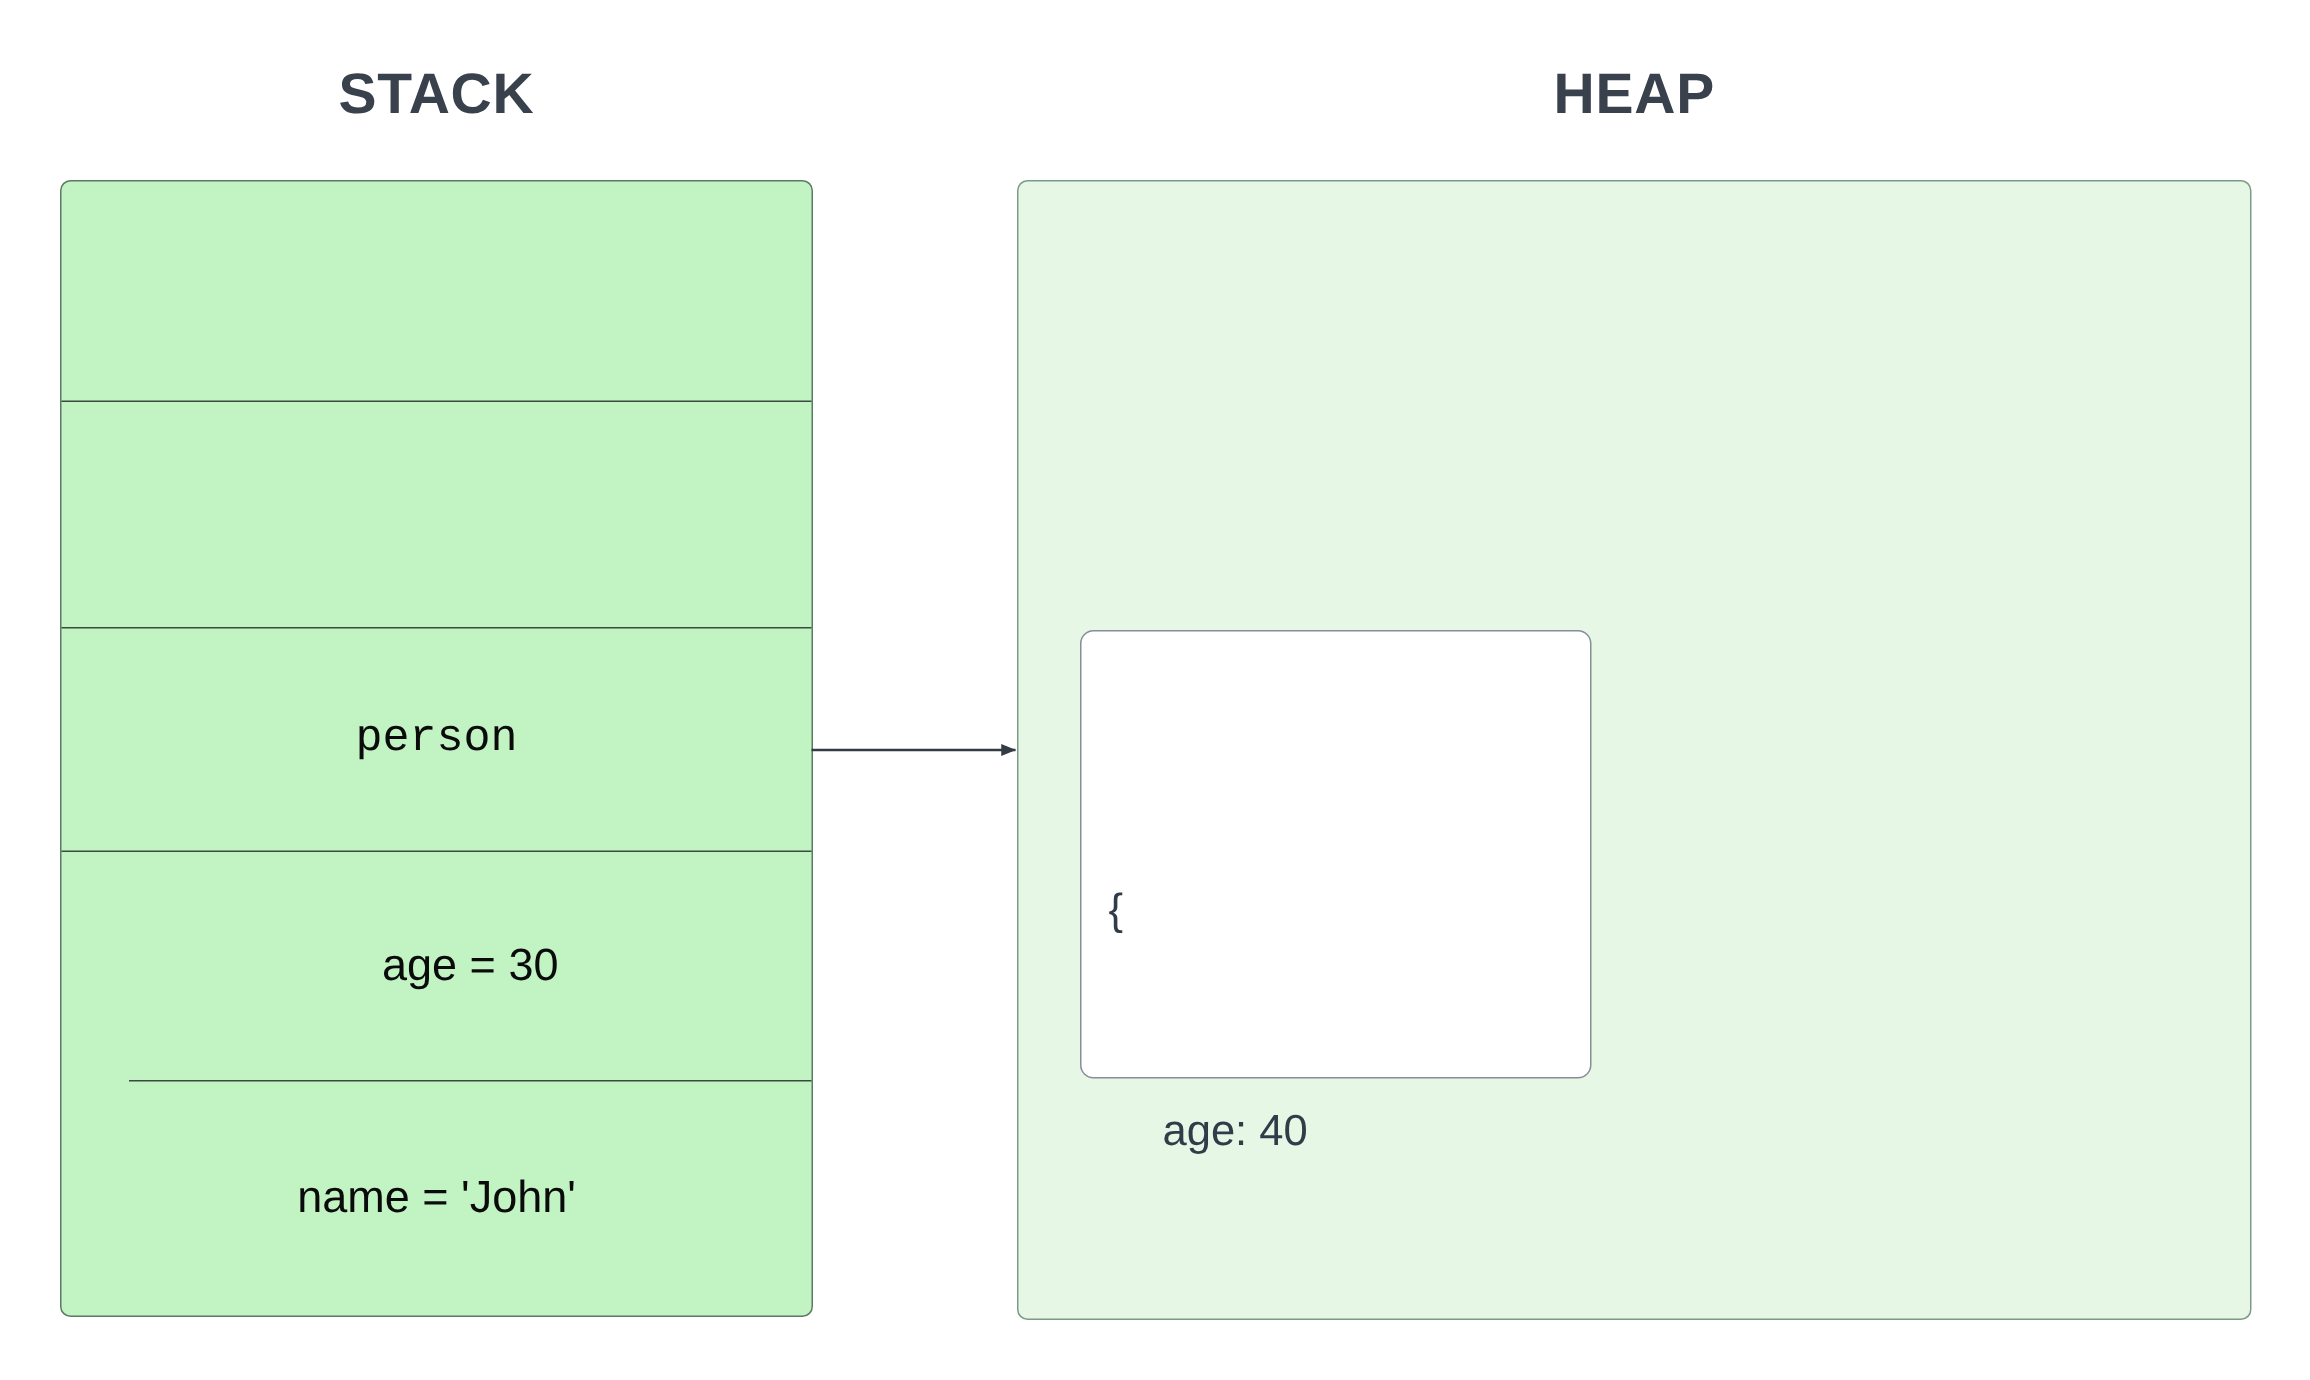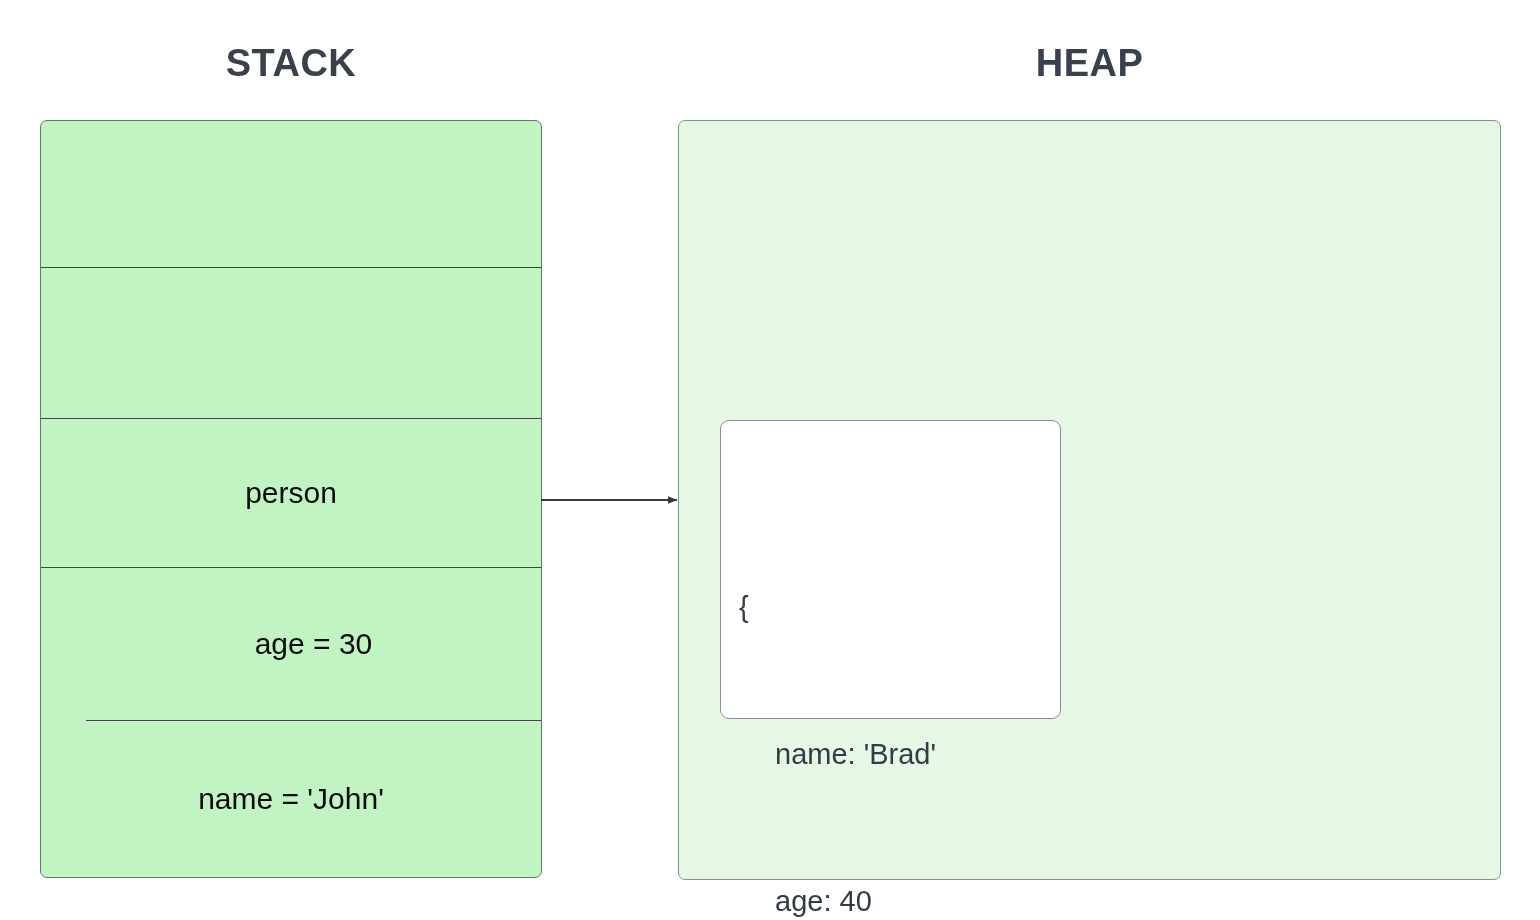--- a/index.html
+++ b/index.html
@@ -63,21 +63,21 @@
     justify-content: center;
     box-sizing: border-box;
     border-bottom: 1.6px solid #3b4a40;
   }
   .stack-cell:last-child {
     border-bottom: none;
     justify-content: center;
   }
   .cell-h1 { height: 147px; }
   .cell-h2 { height: 151px; }
-  .cell-h3 { height: 149px; }
+  .cell-h3 { height: 149px; font-family: Liberation Mono, monospace; }
   .cell-h4 { height: 153px; margin-left: 45px; }
   .cell-h5 { flex: 1 1 auto; }
 
   .stack-cell-label {
     font-size: 30px;
     color: #0b0b0b;
     font-weight: normal;
     line-height: 1;
     white-space: nowrap;
   }
@@ -158,21 +158,20 @@
     <div class="stack-cell cell-h5">
       <span class="stack-cell-label">name = 'John'</span>
     </div>
   </div>
 
   <div class="heap-box"></div>
 
   <div class="heap-object">
     <div class="heap-object-code">
       <span class="code-line">{</span>
-      <span class="code-line code-indent">name: 'Brad'</span>
       <span class="code-line code-indent">age: 40</span>
       
     </div>
   </div>
 
   <svg class="arrow-svg" viewBox="0 0 170 60">
     <defs>
       <marker id="arrowhead" markerWidth="10" markerHeight="8" refX="9.5" refY="4" orient="auto" markerUnits="userSpaceOnUse">
         <path d="M 0 0 L 10 4 L 0 8 z" fill="#333b45"></path>
       </marker>

